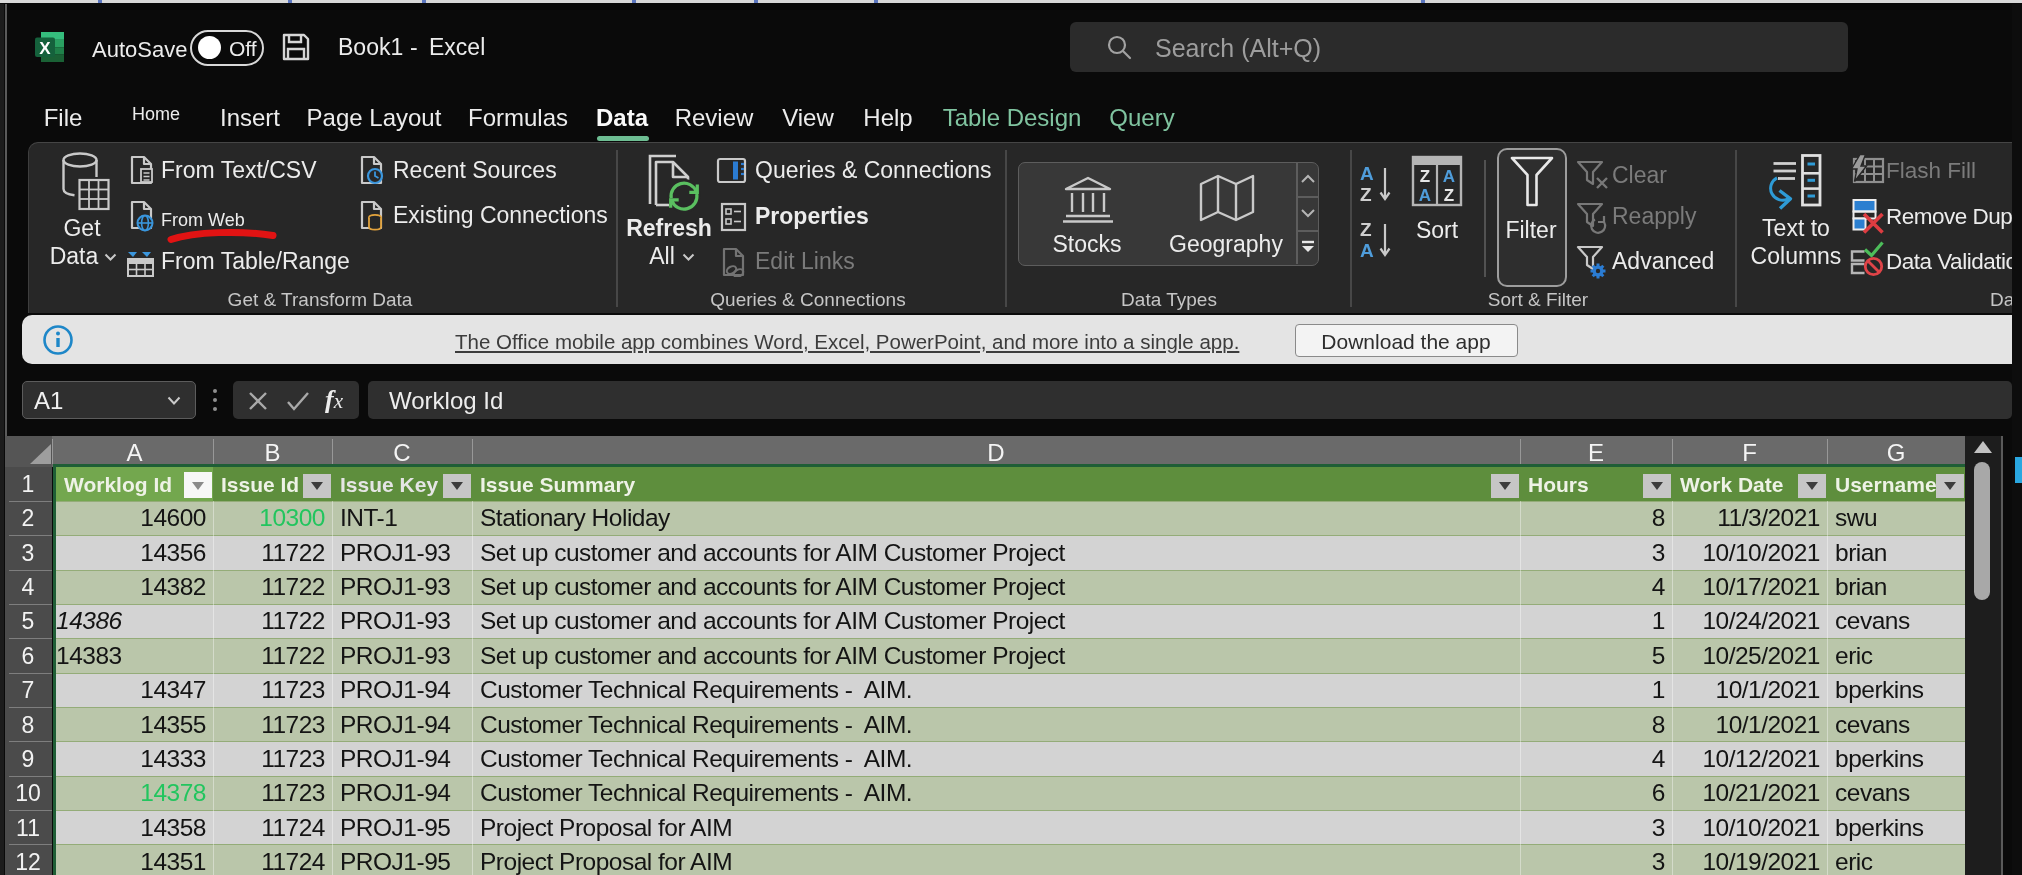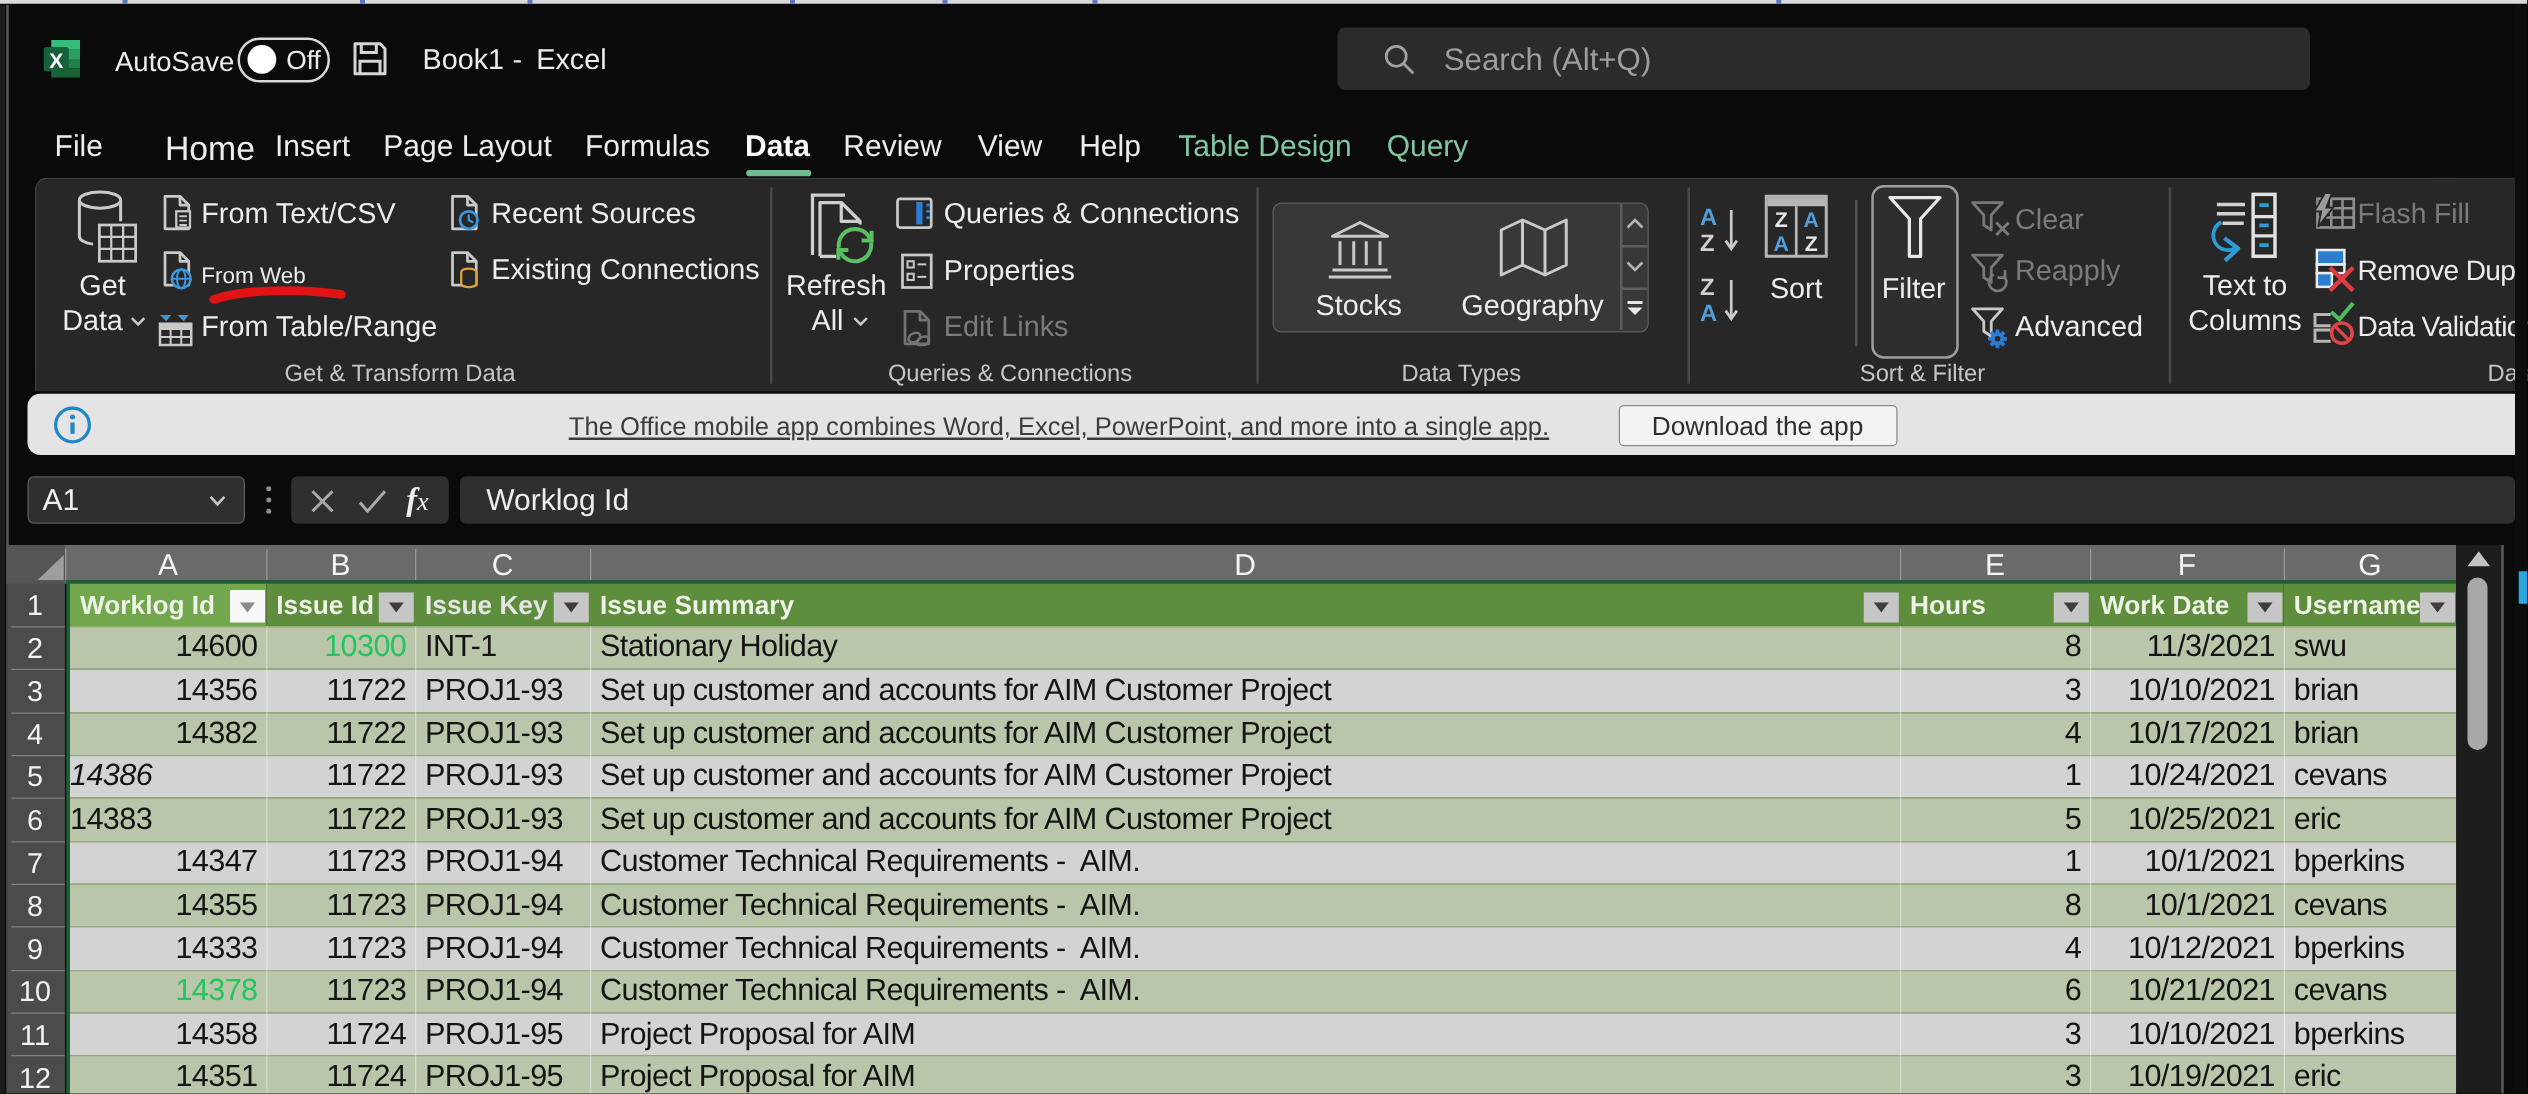--- a/index.html
+++ b/index.html
@@ -47,21 +47,21 @@
 <div class="txt" style="left:410px;top:34px;font-size:23px;">-</div>
 <div class="txt" style="left:429px;top:34px;font-size:23px;">Excel</div>
 <div class="a" style="left:1070px;top:22px;width:778px;height:50px;background:#2b2b2b;border-radius:6px;"></div>
 <svg class="a" style="left:1105px;top:33px;" width="28" height="28" viewBox="0 0 28 28">
   <circle cx="12" cy="12" r="8" fill="none" stroke="#a2a2a2" stroke-width="2.2"></circle>
   <line x1="18" y1="18" x2="25" y2="25" stroke="#a2a2a2" stroke-width="2.2" stroke-linecap="round"></line>
 </svg>
 <div class="txt" style="left:1155px;top:34px;font-size:25px;color:#9d9d9d;">Search (Alt+Q)</div>
 
 <div class="txt cx" style="left:63px;top:104px;font-size:24px;">File</div>
-<div class="txt cx" style="left:156px;top:104px;font-size:27px;margin-left:12px;">Home</div>
+<div class="txt cx" style="left:156px;top:104px;font-size:18px;">Home</div>
 <div class="txt cx" style="left:250px;top:104px;font-size:24px;">Insert</div>
 <div class="txt cx" style="left:374px;top:104px;font-size:24px;">Page Layout</div>
 <div class="txt cx" style="left:518px;top:104px;font-size:24px;">Formulas</div>
 <div class="txt cx" style="left:622px;top:104px;font-size:24px;font-weight:bold;color:#fafafa;">Data</div>
 <div class="a" style="left:597px;top:136px;width:52px;height:5px;border-radius:3px;background:#6dbd92;"></div>
 <div class="txt cx" style="left:714px;top:104px;font-size:24px;">Review</div>
 <div class="txt cx" style="left:808px;top:104px;font-size:24px;">View</div>
 <div class="txt cx" style="left:888px;top:104px;font-size:24px;">Help</div>
 <div class="txt cx" style="left:1012px;top:104px;font-size:24px;color:#80c4a0;">Table Design</div>
 <div class="txt cx" style="left:1142px;top:104px;font-size:24px;color:#80c4a0;">Query</div>
@@ -150,21 +150,21 @@
   <path d="M10 56 V8 H36" fill="none" stroke="#cfcfcf" stroke-width="2.6"></path>
   <path d="M16 57 V14 H33 L48 29 V36" fill="none" stroke="#cfcfcf" stroke-width="2.6" stroke-linejoin="round"></path>
   <path d="M33 14 V29 H48" fill="none" stroke="#cfcfcf" stroke-width="2.6" stroke-linejoin="round"></path>
   <path d="M16 57 H29" fill="none" stroke="#cfcfcf" stroke-width="2.6"></path>
   <circle cx="44" cy="48" r="17" fill="#272727"></circle>
   <path d="M31.2 50.3 A13 13 0 0 1 56.2 43.6" fill="none" stroke="#5abf60" stroke-width="3.2"></path>
   <path d="M57.3 36.5 V44.3 H49.3" fill="none" stroke="#5abf60" stroke-width="3.2"></path>
   <path d="M56.8 45.9 A13 13 0 0 1 31.8 52.6" fill="none" stroke="#5abf60" stroke-width="3.2"></path>
   <path d="M30.7 59.7 V51.9 H38.7" fill="none" stroke="#5abf60" stroke-width="3.2"></path>
 </svg>
-<div class="txt cx" style="left:669px;top:215px;font-size:23px;">Refresh</div>
+<div class="txt cx" style="left:669px;top:215px;font-size:23px;font-weight:bold;">Refresh</div>
 <div class="txt cx" style="left:662px;top:243px;font-size:23px;">All</div>
 <svg class="a" style="left:681px;top:252px;" width="15" height="10" viewBox="0 0 15 10">
       <path d="M2.5 2.5 L7.5 7.5 L12.5 2.5" fill="none" stroke="#c9c9c9" stroke-width="2"></path>
     </svg>
 
 <svg class="a" style="left:716px;top:157px;" width="32" height="28" viewBox="0 0 32 28">
   <rect x="2" y="2" width="27" height="23" rx="2" fill="none" stroke="#c9c9c9" stroke-width="2.2"></rect>
   <rect x="17" y="4.5" width="5" height="18" fill="#2b7cd3"></rect>
   <line x1="25" y1="7" x2="28" y2="7" stroke="#2b7cd3" stroke-width="2.2"></line>
   <line x1="25" y1="12" x2="28" y2="12" stroke="#2b7cd3" stroke-width="2.2"></line>
@@ -172,21 +172,21 @@
 </svg>
 <div class="txt" style="left:755px;top:157px;font-size:23px;">Queries &amp; Connections</div>
 
 <svg class="a" style="left:720px;top:202px;" width="28" height="30" viewBox="0 0 28 30">
   <rect x="2" y="2" width="23" height="26" fill="none" stroke="#c9c9c9" stroke-width="2.2"></rect>
   <rect x="6" y="7" width="5" height="5" fill="none" stroke="#c9c9c9" stroke-width="1.6"></rect>
   <line x1="14" y1="9.5" x2="21" y2="9.5" stroke="#c9c9c9" stroke-width="1.6"></line>
   <rect x="6" y="17" width="5" height="5" fill="none" stroke="#c9c9c9" stroke-width="1.6"></rect>
   <line x1="14" y1="19.5" x2="21" y2="19.5" stroke="#c9c9c9" stroke-width="1.6"></line>
 </svg>
-<div class="txt" style="left:755px;top:203px;font-size:23px;">Properties</div>
+<div class="txt" style="left:755px;top:203px;font-size:23px;font-weight:bold;">Properties</div>
 
 <svg class="a" style="left:720px;top:247px;" width="30" height="30" viewBox="0 0 30 30">
   <path d="M4 2 h12 l7 7 v19 h-19 z" fill="none" stroke="#737373" stroke-width="2.2" stroke-linejoin="round"></path>
   <path d="M16 2 v7 h7" fill="none" stroke="#737373" stroke-width="2.2" stroke-linejoin="round"></path>
   <ellipse cx="11.5" cy="23" rx="5" ry="3.4" fill="none" stroke="#737373" stroke-width="2" transform="rotate(-28 11.5 23)"></ellipse>
   <ellipse cx="18.5" cy="26" rx="5" ry="3.4" fill="none" stroke="#737373" stroke-width="2" transform="rotate(-28 18.5 26)"></ellipse>
 </svg>
 <div class="txt" style="left:755px;top:248px;font-size:23px;color:#7b7b7b;">Edit Links</div>
 
 <div class="a" style="left:1018px;top:162px;width:301px;height:104px;background:#383838;border:1.5px solid #5d5d5d;border-radius:7px;box-sizing:border-box;"></div>

